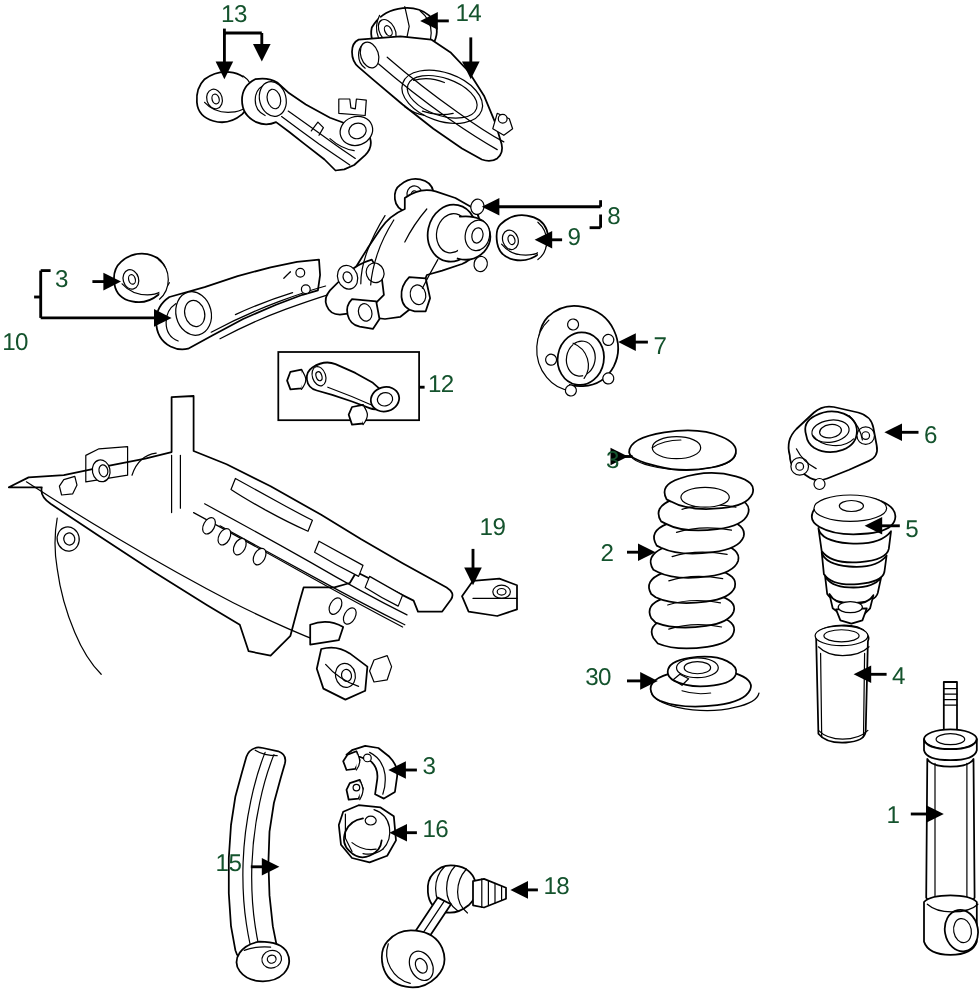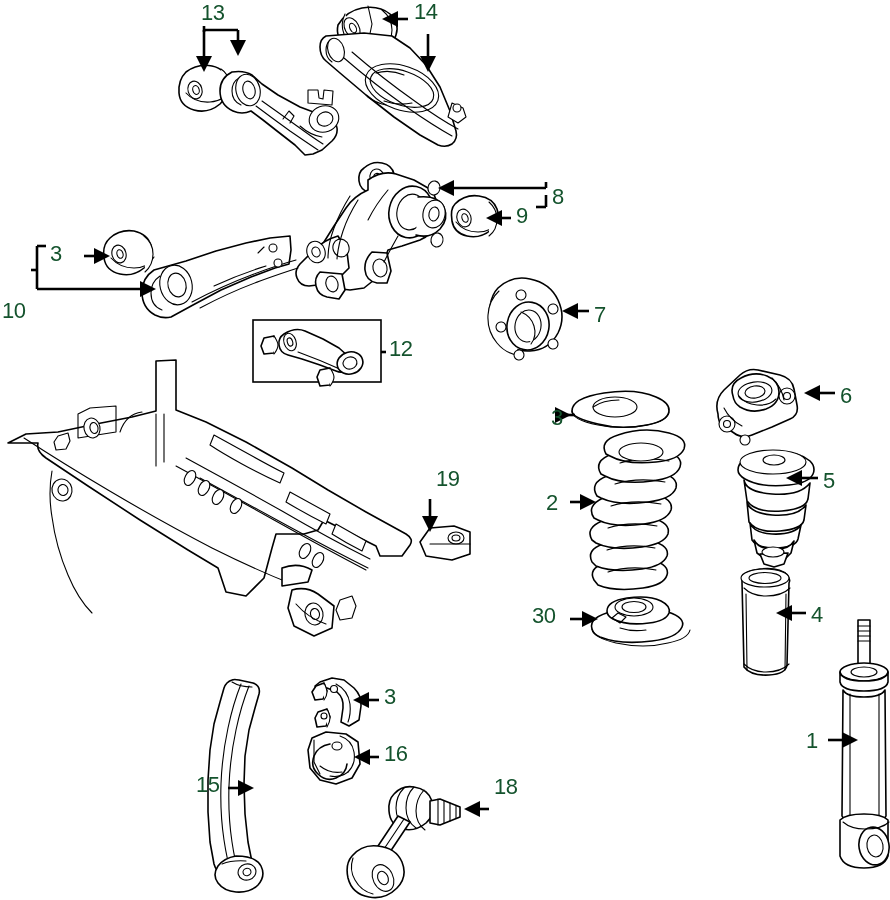--- a/index.html
+++ b/index.html
@@ -529,17 +529,17 @@
   <div class="callout" style="left:552px;top:186px;">8</div>
   <div class="callout" style="left:516px;top:205px;">9</div>
   <div class="callout" style="left:2px;top:256px;margin-top:44px;">10</div>
   <div class="callout" style="left:50px;top:243px;">3</div>
   <div class="callout" style="left:389px;top:338px;">12</div>
   <div class="callout" style="left:201px;top:2px;">13</div>
   <div class="callout" style="left:414px;top:1px;">14</div>
   <div class="callout" style="left:196px;top:774px;">15</div>
   <div class="callout" style="left:384px;top:743px;">16</div>
   <div class="callout" style="left:384px;top:686px;">3</div>
-  <div class="callout" style="left:494px;top:776px;">18</div>
+  <div class="callout" style="left:494px;top:795px;">18</div>
   <div class="callout" style="left:436px;top:468px;">19</div>
   <div class="callout" style="left:532px;top:605px;">30</div>
 
 </div>
 
 </body></html>

